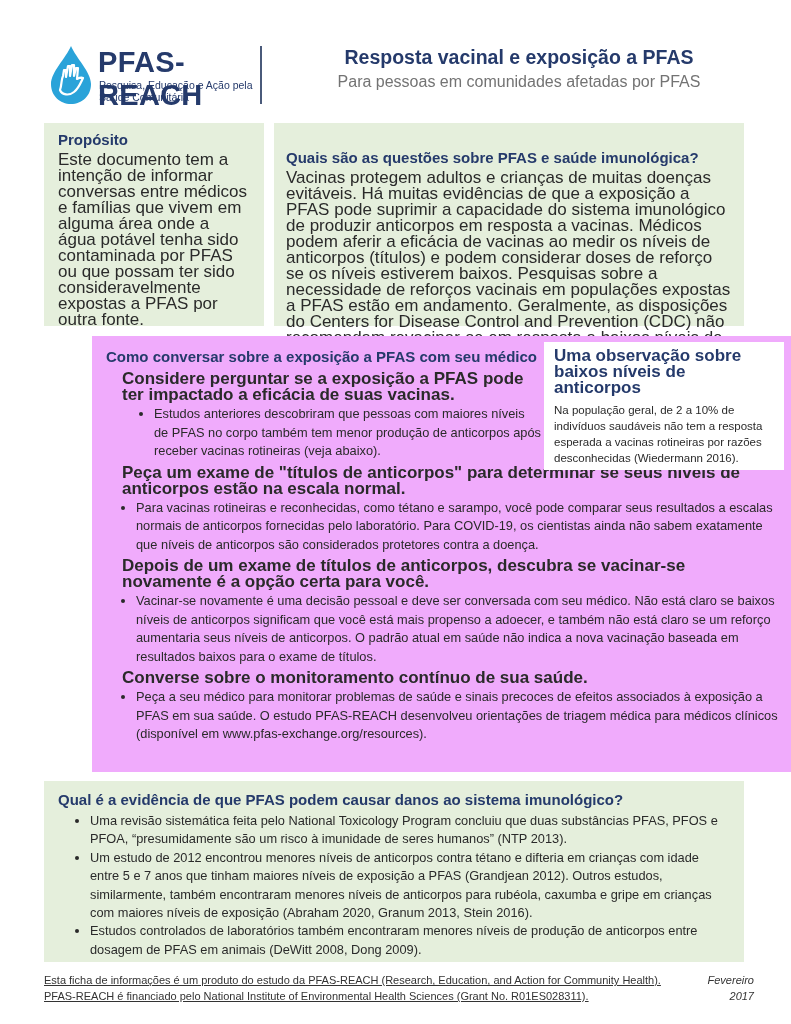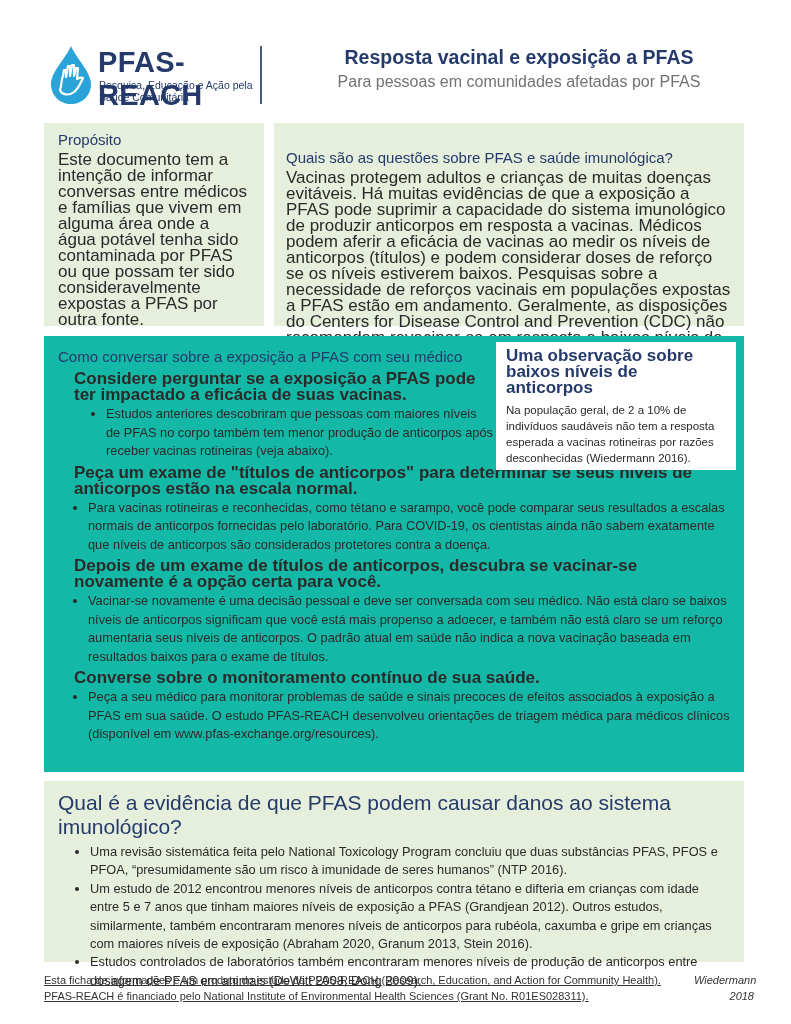--- a/index.html
+++ b/index.html
@@ -11,42 +11,42 @@
   .logo-drop { position: absolute; left: 4px; top: 4px; width: 46px; height: 62px; }
   .logo-name { position: absolute; left: 54px; top: 6px; font-size: 29px; font-weight: bold; color: #253a6b; letter-spacing: 0.3px; }
   .logo-tag { position: absolute; left: 55px; top: 39px; font-size: 10.5px; line-height: 12px; color: #253a6b; width: 170px; }
   .logo-divider { position: absolute; left: 216px; top: 6px; width: 2px; height: 58px; background: #4a5a7a; }
   .title-block { position: absolute; left: 240px; top: 6px; width: 470px; text-align: center; }
   .title { font-size: 19.5px; font-weight: bold; color: #253a6b; margin: 0; }
   .subtitle { font-size: 16px; color: #737373; margin-top: 4px; }
 
   .box { position: absolute; box-sizing: border-box; }
   .green { background: #e5efdc; }
-  .blue  { background: #14b8a6; }
+  .blue  { background: #f0abfc; margin-left: 48px; }
 
   .purpose { left: 44px; top: 123px; width: 220px; height: 203px; padding: 8px 14px; }
   .questions { left: 274px; top: 123px; width: 470px; height: 203px; padding: 26px 12px; }
-  .box h2 { margin: 0 0 4px 0; font-size: 15px; font-weight: normal; color: #253a6b; }
+  .box h2 { margin: 0 0 4px 0; font-size: 15px; font-weight: bold; color: #253a6b; }
   .box p { margin: 0; font-size: 17px; line-height: 16px; color: #2a2a2a; }
 
   .convo { left: 44px; top: 336px; width: 700px; height: 436px; padding: 12px 14px; }
   .convo h2 { margin: 0 0 6px 0; font-size: 15px; }
   .note { position: absolute; right: 8px; top: 6px; width: 240px; height: 128px; background: #ffffff;
           padding: 6px 10px; box-sizing: border-box; }
   .note h3 { margin: 0 0 6px 0; font-size: 17px; line-height: 16px; font-weight: bold; color: #253a6b; }
   .note p { margin: 0; font-size: 11.5px; line-height: 16px; color: #2a2a2a; }
 
   .sub-h { font-size: 13.6px; font-weight: bold; color: #111; line-height: 19px; margin: 0; }
   ul { margin: 2px 0 4px 0; padding-left: 30px; }
   li { font-size: 12.8px; line-height: 18.5px; color: #2a2a2a; }
   .q1 { margin-left: 16px; width: 420px; }
   .q1 ul { padding-left: 32px; }
 
   .evidence { left: 44px; top: 781px; width: 700px; height: 181px; padding: 10px 14px; }
-  .evidence h2 { margin: 0 0 4px 0; font-size: 21px; }
+  .evidence h2 { margin: 0 0 4px 0; font-size: 15px; }
   .evidence ul { padding-left: 32px; margin: 0; }
   .evidence li { line-height: 18.4px; }
 
   .footer { position: absolute; left: 44px; top: 972px; width: 710px; font-size: 11px; line-height: 16px; color: #333; }
   .footer-text { position: absolute; left: 0; top: 0; width: 630px; text-decoration: underline; }
   .footer-date { position: absolute; right: 0; top: 0; text-align: right; font-style: italic; width: 60px; }
 </style>
 </head>
 <body>
 
@@ -109,25 +109,25 @@
     <p class="sub-h">Converse sobre o monitoramento contínuo de sua saúde.</p>
     <ul style="padding-left:14px;">
       <li>Peça a seu médico para monitorar problemas de saúde e sinais precoces de efeitos associados à exposição a PFAS em sua saúde. O estudo PFAS-REACH desenvolveu orientações de triagem médica para médicos clínicos (disponível em www.pfas-exchange.org/resources).</li>
     </ul>
   </div>
 </div>
 
 <div class="box green evidence">
   <h2>Qual é a evidência de que PFAS podem causar danos ao sistema imunológico?</h2>
   <ul>
-    <li>Uma revisão sistemática feita pelo National Toxicology Program concluiu que duas substâncias PFAS, PFOS e PFOA, “presumidamente são um risco à imunidade de seres humanos” (NTP 2016).</li>
+    <li>Uma revisão sistemática feita pelo National Toxicology Program concluiu que duas substâncias PFAS, PFOS e PFOA, “presumidamente são um risco à imunidade de seres humanos” (NTP 2013).</li>
     <li>Um estudo de 2012 encontrou menores níveis de anticorpos contra tétano e difteria em crianças com idade entre 5 e 7 anos que tinham maiores níveis de exposição a PFAS (Grandjean 2012). Outros estudos, similarmente, também encontraram menores níveis de anticorpos para rubéola, caxumba e gripe em crianças com maiores níveis de exposição (Abraham 2020, Granum 2013, Stein 2016).</li>
     <li>Estudos controlados de laboratórios também encontraram menores níveis de produção de anticorpos entre dosagem de PFAS em animais (DeWitt 2008, Dong 2009).</li>
   </ul>
 </div>
 
 <div class="footer">
   <div class="footer-text">Esta ficha de informações é um produto do estudo da PFAS-REACH (Research, Education, and Action for Community Health). PFAS-REACH é financiado pelo National Institute of Environmental Health Sciences (Grant No. R01ES028311).</div>
   <div class="footer-date">
-    <div>Wiedermann</div>
-    <div>2018</div>
+    <div>Fevereiro</div>
+    <div>2017</div>
   </div>
 </div>
 
 </body></html>

